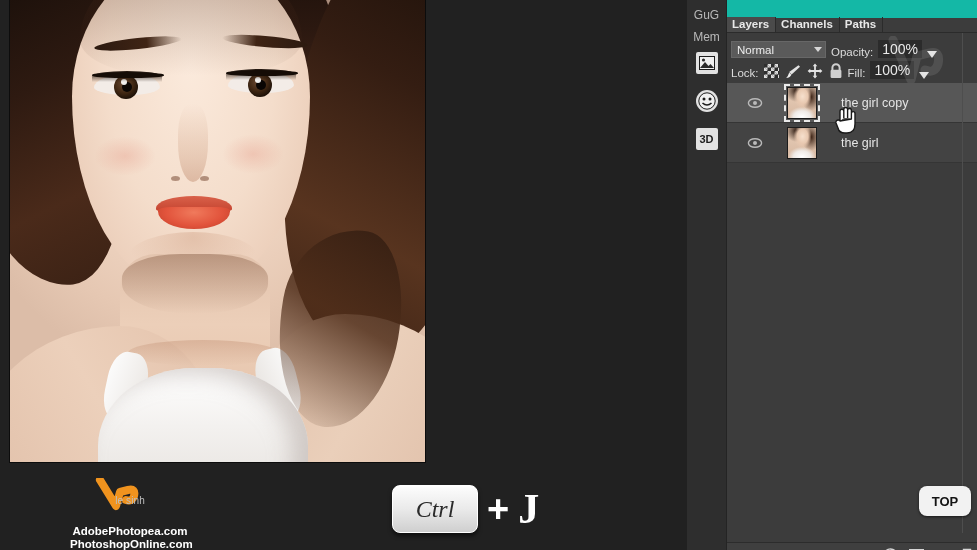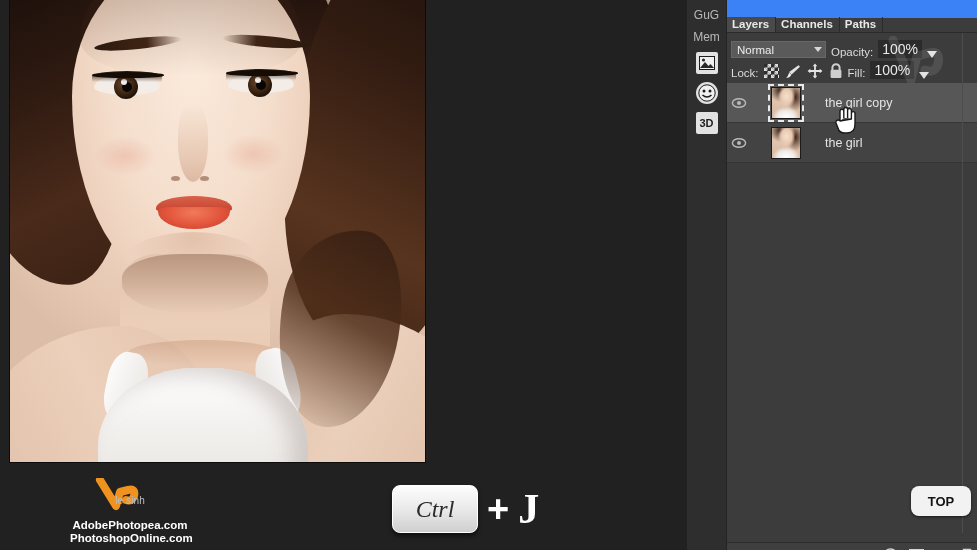--- a/index.html
+++ b/index.html
@@ -134,46 +134,46 @@
     position:absolute; right:26px; top:232px; width:120px; height:200px;
     background:linear-gradient(200deg, rgba(52,30,18,.95) 0%, rgba(80,46,26,.85) 45%, rgba(52,30,18,0) 100%);
     border-radius:60% 40% 50% 50%/40% 50% 50% 60%;
     transform:rotate(10deg);
   }
 
   
   .brand { position:absolute; left:70px; top:478px; width:120px; text-align:center; }
   .brand-mark { position:relative; height:34px; }
   .brand-sub { font-size:10px; color:#bfbfbf; letter-spacing:.1px; }
-  .brand-urls { margin-top:7px; }
+  .brand-urls { margin-top:13px; }
   .brand-urls div { font-size:11.5px; font-weight:bold; color:#fff; line-height:12.5px; white-space:nowrap; }
 
   
   .shortcut { position:absolute; left:392px; top:485px; display:flex; align-items:center; gap:9px; }
   .key {
     width:86px; height:48px; border-radius:8px;
     background:linear-gradient(180deg,#fdfdfd 0%,#e9e9e9 52%,#cfcfcf 100%);
     border:1px solid #ffffff;
     box-shadow:0 3px 4px rgba(0,0,0,.55), inset 0 1px 0 #fff;
     display:flex; align-items:center; justify-content:center;
     font-family:"Liberation Serif", serif; font-style:italic;
     font-size:24px; color:#2b2b2b;
   }
   .plus { color:#fff; font-size:38px; font-weight:bold; line-height:38px; }
   .jkey { color:#fff; font-family:"Liberation Serif", serif; font-size:42px; line-height:42px; font-weight:600; }
 
   
-  .right-panel { position:absolute; left:687px; top:0; width:290px; height:550px; background:#3b82f6; }
+  .right-panel { position:absolute; left:687px; top:0; width:290px; height:550px; background:#14b8a6; }
   .mini-rail {
     position:absolute; left:0; top:0; width:40px; height:550px;
     background:#2e2e2e; border-right:1px solid #262626;
   }
   .rail-txt { color:#b9b9b9; font-size:12px; text-align:center; margin-top:8px; }
   .rail-icon {
-    width:22px; height:22px; margin:8px auto 0; background:#e2e2e2; color:#1c1c1c;
+    width:22px; height:22px; margin:8px auto 16px; background:#e2e2e2; color:#1c1c1c;
     display:flex; align-items:center; justify-content:center; border-radius:2px;
     font-size:11px; font-weight:bold;
   }
   .rail-icon.round { border-radius:50%; }
 
   .panel { position:absolute; left:40px; top:18px; width:250px; height:550px; background:#3c3c3c; }
 
   .tabbar { height:15px; background:#3c3c3c; display:flex; align-items:flex-end; border-bottom:1px solid #2b2b2b; }
   .tab { font-size:11.5px; font-weight:bold; color:#e8e8e8; padding:0 6px 1px 5px; line-height:14px;
          border-right:1px solid #2b2b2b; }
@@ -196,21 +196,21 @@
   .lockicons { display:flex; align-items:center; gap:6px; }
   .ck { width:15px; height:14px;
         background-image:
           linear-gradient(45deg,#dcdcdc 25%,transparent 25%,transparent 75%,#dcdcdc 75%),
           linear-gradient(45deg,#dcdcdc 25%,transparent 25%,transparent 75%,#dcdcdc 75%);
         background-size:7px 7px; background-position:0 0,3.5px 3.5px; background-color:#2e2e2e; }
 
   .layerlist { position:relative; margin-top:4px; }
   .layer-row {
     position:relative; height:40px; display:flex; align-items:center; gap:24px;
-    padding-left:4px; border-bottom:1px solid #353535;
+    padding-left:20px; border-bottom:1px solid #353535;
   }
   .layer-row.selected { background:#575757; }
   .layer-row:not(.selected) { background:#434343; }
   .eye-ic { width:16px; height:14px; display:flex; align-items:center; justify-content:center; }
   .thumb { width:30px; height:32px; background:#d9c3b0; position:relative; overflow:hidden; border:1px solid #1b1b1b; }
   .thumb.sel { outline:2px dashed #eaeaea; outline-offset:1px; }
   .thumb-img { position:absolute; inset:0;
     background:
       radial-gradient(ellipse 9px 12px at 52% 28%, #f6e0cd 0%, #e8c8b0 60%, rgba(232,200,176,0) 100%),
       radial-gradient(ellipse 14px 10px at 50% 96%, #ffffff 0%, #efeae6 60%, rgba(239,234,230,0) 100%),
@@ -225,21 +225,21 @@
     color:rgba(236,236,236,.16); font-size:27px; letter-spacing:1px;
     font-family:"DejaVu Sans", sans-serif;
   }
   .panel-watermark-mark {
     position:absolute; right:30px; top:18px; width:70px; height:62px; opacity:.10;
   }
 
   .panel-vdiv { position:absolute; right:14px; top:15px; width:1px; height:500px; background:#4e4e4e; }
 
   .topbtn {
-    position:absolute; right:6px; bottom:52px; width:60px; height:30px; border-radius:8px;
+    position:absolute; right:6px; bottom:52px; width:52px; height:30px; border-radius:8px;
     background:#f2f2f2; color:#141414; font-size:13px; font-weight:bold;
     display:flex; align-items:center; justify-content:center;
     box-shadow:0 1px 3px rgba(0,0,0,.6);
   }
 
   .panel-footer {
     position:absolute; left:0; bottom:0; width:284px; height:26px; background:#3f3f3f;
     border-top:1px solid #2c2c2c; display:flex; align-items:center; justify-content:flex-end;
     gap:11px; padding-right:9px;
   }

